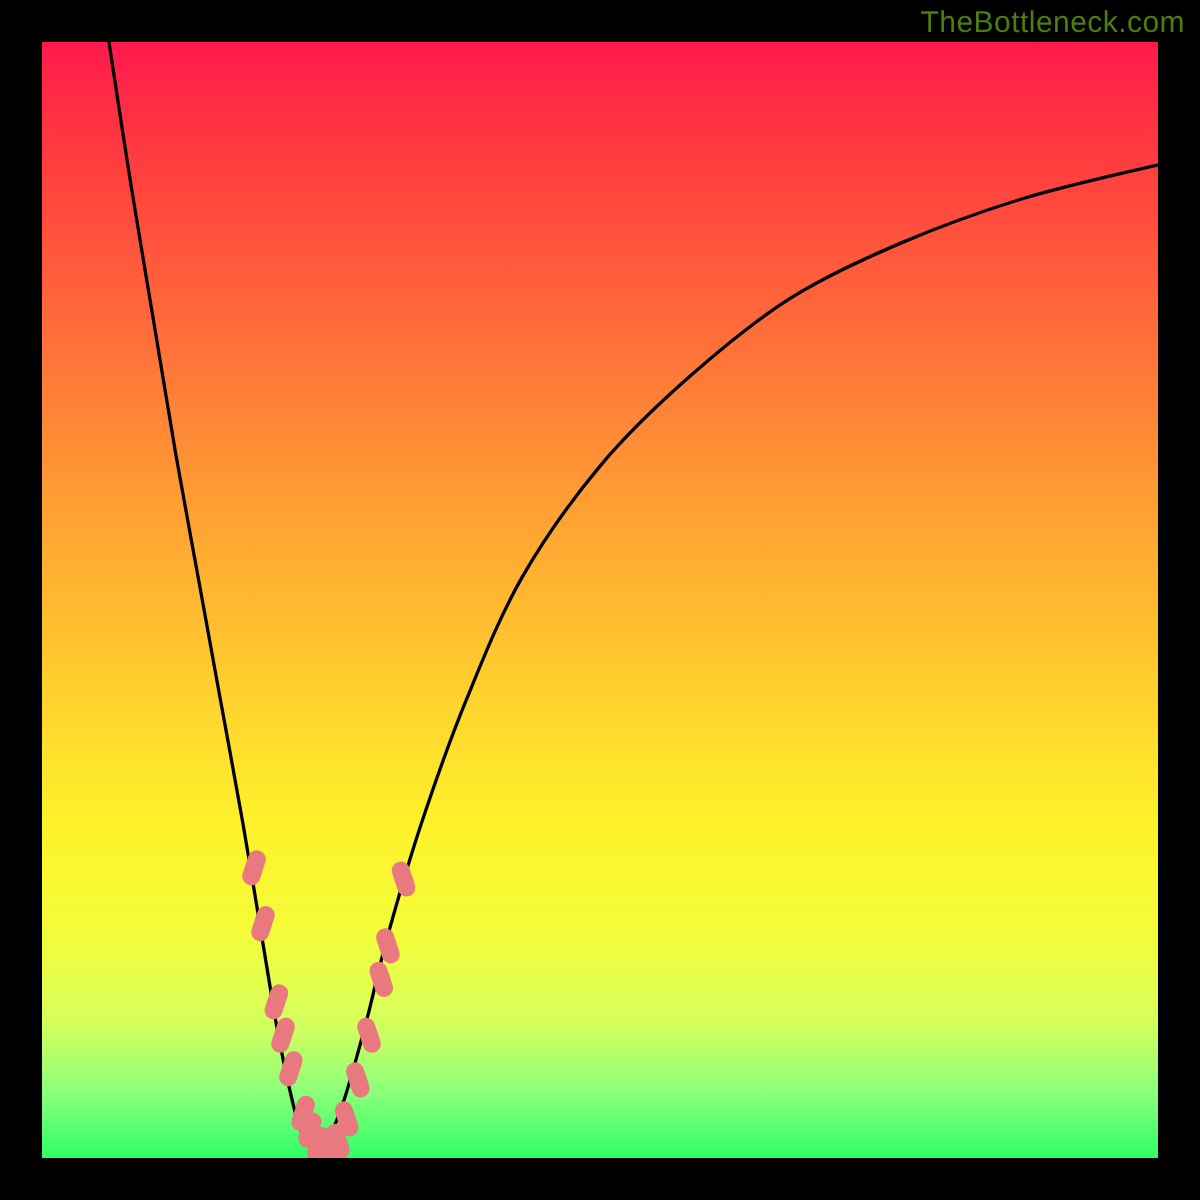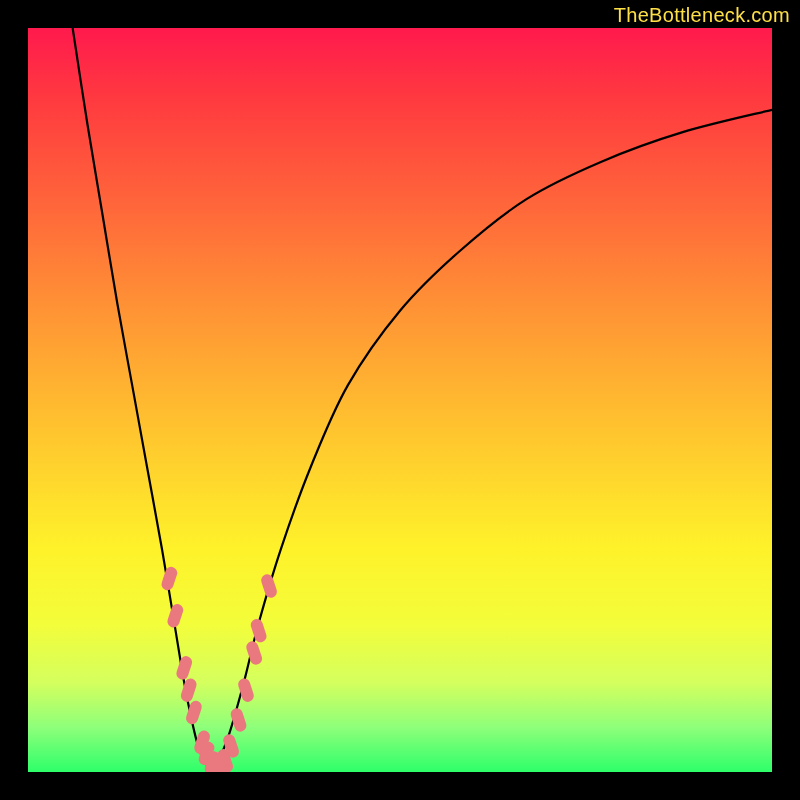--- a/index.html
+++ b/index.html
@@ -44,21 +44,21 @@
   .curve-svg {
     position: absolute;
     inset: 0;
     width: 100%;
     height: 100%;
   }
   .watermark {
     position: absolute;
     top: 4px;
     right: 10px;
-    color: #fde047;
+    color: #4d7c0f;
     font-size: 20px;
     font-weight: 500;
     letter-spacing: 0.3px;
     user-select: none;
   }
   .marker {
     fill: #e9797f;
     stroke: none;
   }
 </style>

